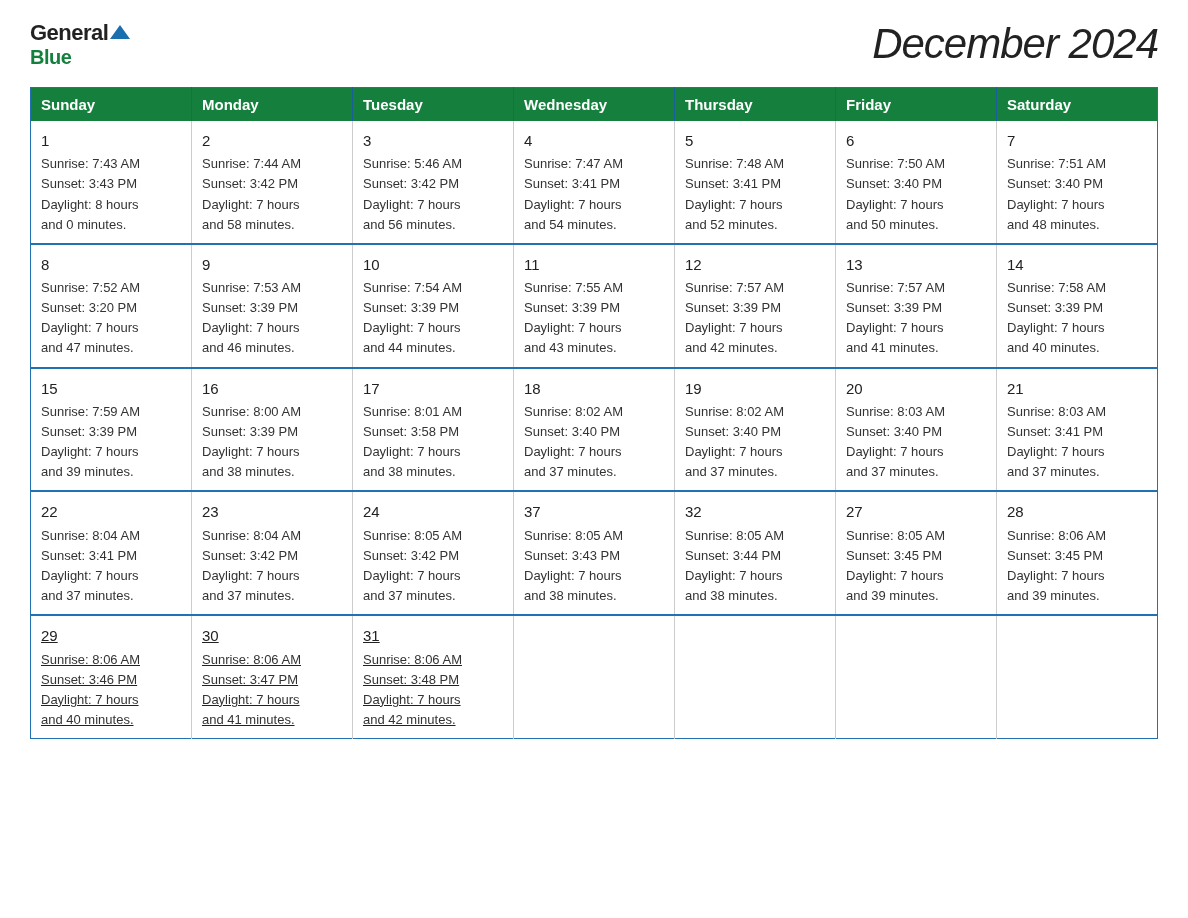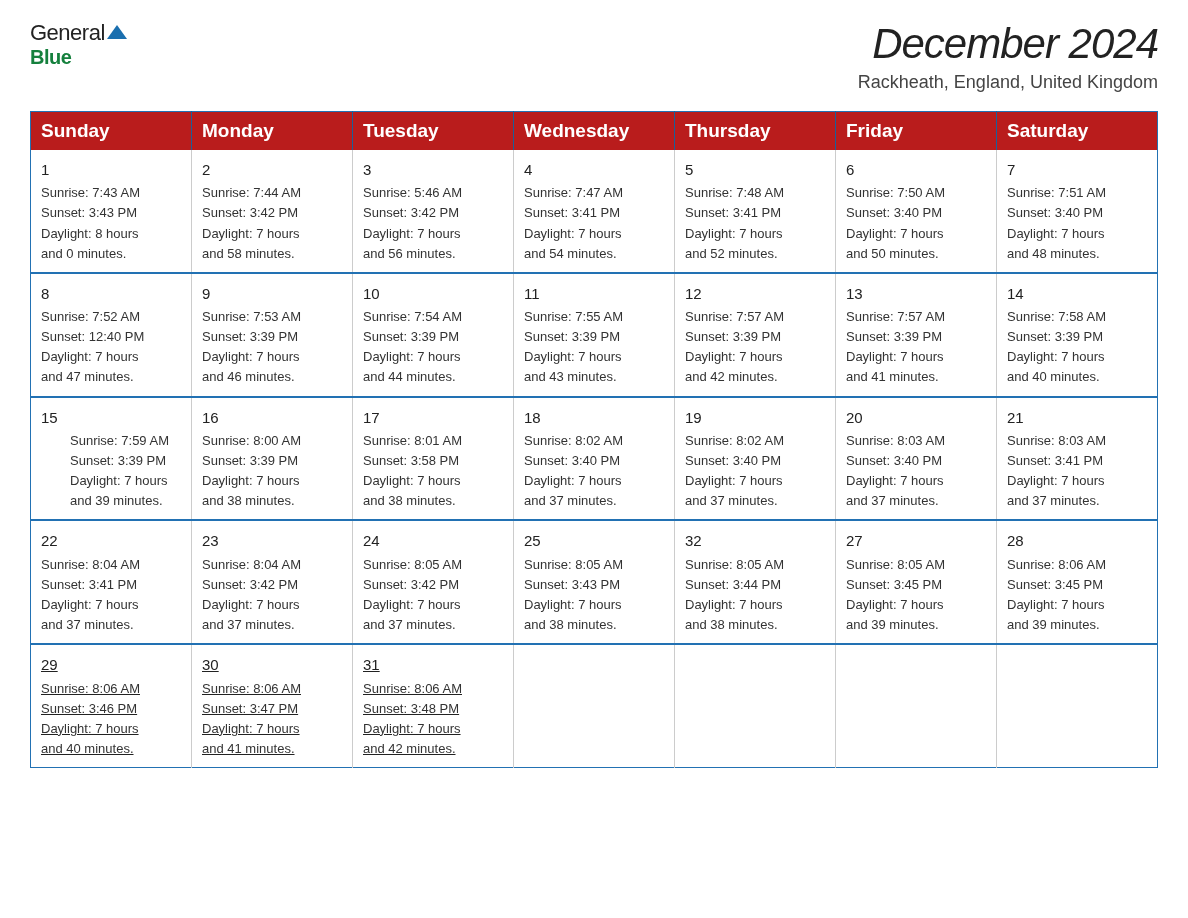--- a/index.html
+++ b/index.html
@@ -15,21 +15,21 @@
       align-items: flex-start;
       margin-bottom: 18px;
     }
     .logo {
       display: flex;
       flex-direction: column;
       align-items: flex-start;
     }
     .logo-general {
       font-size: 22px;
-      font-weight: normal;
+      font-weight: bold;
       color: #222;
       letter-spacing: -0.5px;
     }
     .logo-blue {
       font-size: 20px;
       font-weight: bold;
       color: #15803d;
       letter-spacing: -0.5px;
     }
     .logo-triangle {
@@ -63,24 +63,24 @@
       color: #444;
       font-weight: 400;
       margin-top: 4px;
     }
     .calendar {
       width: 100%;
       border-collapse: collapse;
       border: 1.5px solid #2271b3;
     }
     .calendar th {
-      background: #b91c1c;
+      background: #15803d;
       color: #fff;
       padding: 8px 10px;
-      font-size: 19px;
+      font-size: 15px;
       font-weight: 600;
       text-align: left;
       border-right: 1px solid #1a5f99;
     }
     .calendar th:last-child { border-right: none; }
     .calendar td {
       vertical-align: top;
       padding: 8px 10px;
       border-right: 1px solid #ccc;
       border-bottom: 2px solid #2271b3;
@@ -111,21 +111,20 @@
 <div class="header">
   <div class="logo">
     <div class="logo-line">
       <span class="logo-general">General</span>
       <span class="logo-triangle"></span>
     </div>
     <span class="logo-blue">Blue</span>
   </div>
   <div class="title-section">
     <div class="month-title">December 2024</div>
-    <div class="location">Rackheath, England, United Kingdom</div>
   </div>
 </div>
 
 <table class="calendar">
   <thead>
     <tr>
     <th>Sunday</th>
         <th>Monday</th>
         <th>Tuesday</th>
         <th>Wednesday</th>
@@ -183,21 +182,21 @@
           <div class="day-info" style="white-space: pre-line;">Sunrise: 7:51 AM
 Sunset: 3:40 PM
 Daylight: 7 hours
 and 48 minutes.</div>
         </td>
       </tr>
       <tr>
         <td>
           <span class="day-num">8</span>
           <div class="day-info" style="white-space: pre-line;">Sunrise: 7:52 AM
-Sunset: 12:40 PM
+Sunset: 3:20 PM
 Daylight: 7 hours
 and 47 minutes.</div>
         </td>
         <td>
           <span class="day-num">9</span>
           <div class="day-info" style="white-space: pre-line;">Sunrise: 7:53 AM
 Sunset: 3:39 PM
 Daylight: 7 hours
 and 46 minutes.</div>
         </td>
@@ -233,21 +232,21 @@
           <span class="day-num">14</span>
           <div class="day-info" style="white-space: pre-line;">Sunrise: 7:58 AM
 Sunset: 3:39 PM
 Daylight: 7 hours
 and 40 minutes.</div>
         </td>
       </tr>
       <tr>
         <td>
           <span class="day-num">15</span>
-          <div class="day-info" style="white-space: pre-line; margin-left: 29px;">Sunrise: 7:59 AM
+          <div class="day-info" style="white-space: pre-line;">Sunrise: 7:59 AM
 Sunset: 3:39 PM
 Daylight: 7 hours
 and 39 minutes.</div>
         </td>
         <td>
           <span class="day-num">16</span>
           <div class="day-info" style="white-space: pre-line;">Sunrise: 8:00 AM
 Sunset: 3:39 PM
 Daylight: 7 hours
 and 38 minutes.</div>
@@ -304,21 +303,21 @@
 and 37 minutes.</div>
         </td>
         <td>
           <span class="day-num">24</span>
           <div class="day-info" style="white-space: pre-line;">Sunrise: 8:05 AM
 Sunset: 3:42 PM
 Daylight: 7 hours
 and 37 minutes.</div>
         </td>
         <td>
-          <span class="day-num">25</span>
+          <span class="day-num">37</span>
           <div class="day-info" style="white-space: pre-line;">Sunrise: 8:05 AM
 Sunset: 3:43 PM
 Daylight: 7 hours
 and 38 minutes.</div>
         </td>
         <td>
           <span class="day-num">32</span>
           <div class="day-info" style="white-space: pre-line;">Sunrise: 8:05 AM
 Sunset: 3:44 PM
 Daylight: 7 hours

